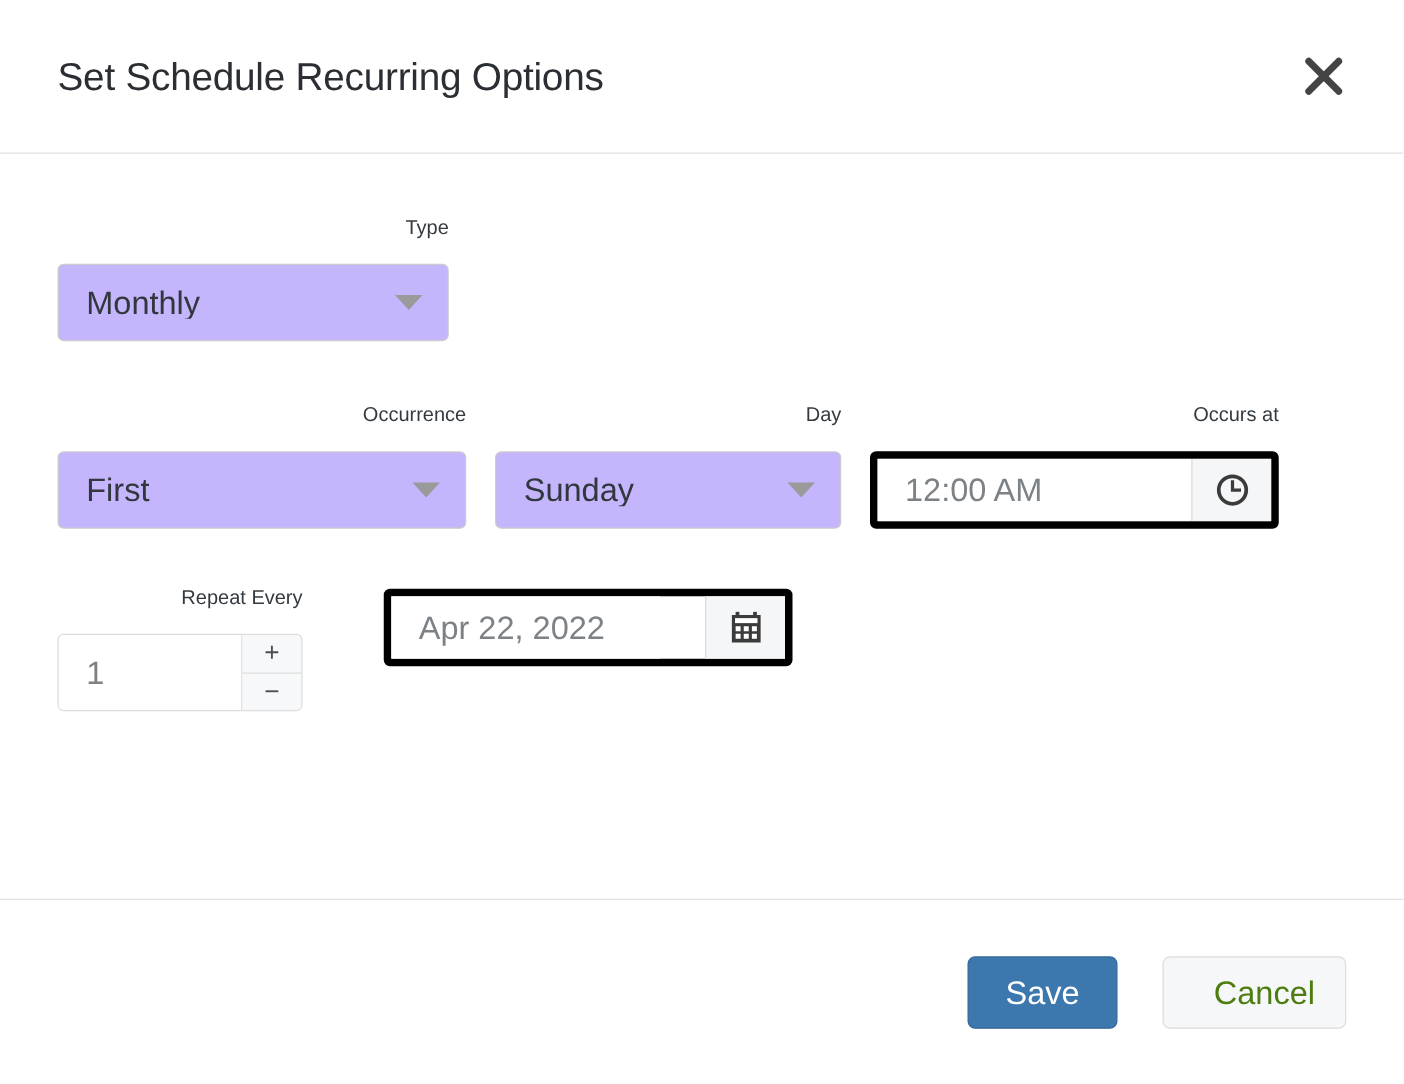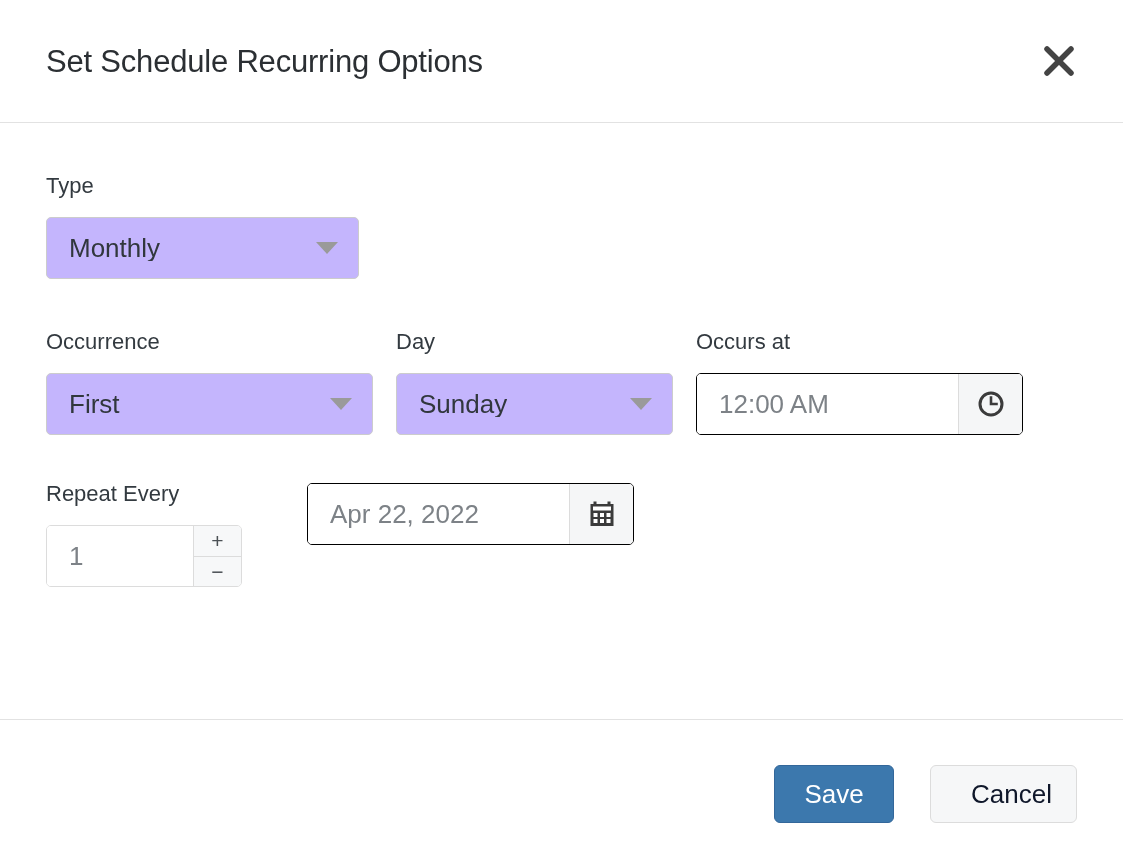--- a/index.html
+++ b/index.html
@@ -54,25 +54,26 @@
   }
   .close-button svg { display: block; }
 
   
   .modal-body {
     padding: 52px 46px 0 46px;
     height: 616px;
   }
 
   .field-label {
-    font-size: 22px;
+    font-size: 16px;
     color: #333a40;
     line-height: 1;
     margin-bottom: 20px;
     white-space: nowrap;
+    text-align: right;
   }
 
   .row {
     display: flex;
     align-items: flex-start;
   }
   .row-2 { margin-top: 52px; }
   .row-3 { margin-top: 48px; }
 
   .field { display: flex; flex-direction: column; }
@@ -107,21 +108,21 @@
     border-top: 12px solid #9a9a9a;
   }
   .select-type { width: 313px; }
   .select-occurrence { width: 327px; align-items: center; }
   .select-day { width: 277px; }
 
   
   .input-group {
     display: flex;
     height: 62px;
-    border: 1px solid #000000;
+    border: 6px solid #000000;
     border-radius: 5px;
     overflow: hidden;
     background: #ffffff;
   }
   .input-group .text-input {
     flex: 1;
     border: none;
     outline: none;
     font-family: "Liberation Sans", sans-serif;
     font-size: 26px;
@@ -217,21 +218,21 @@
     padding: 0 24px;
   }
   .btn-primary {
     background: #3c78ad;
     border: 1px solid #33679a;
     color: #ffffff;
   }
   .btn-secondary {
     background: #f6f7f8;
     border: 1px solid #dcdcdc;
-    color: #0f172a;
+    color: #4d7c0f;
     padding-left: 40px;
   }
 </style>
 </head>
 <body>
 
 <div class="modal">
 
   <div class="modal-header">
     <div class="modal-title">Set Schedule Recurring Options</div>

